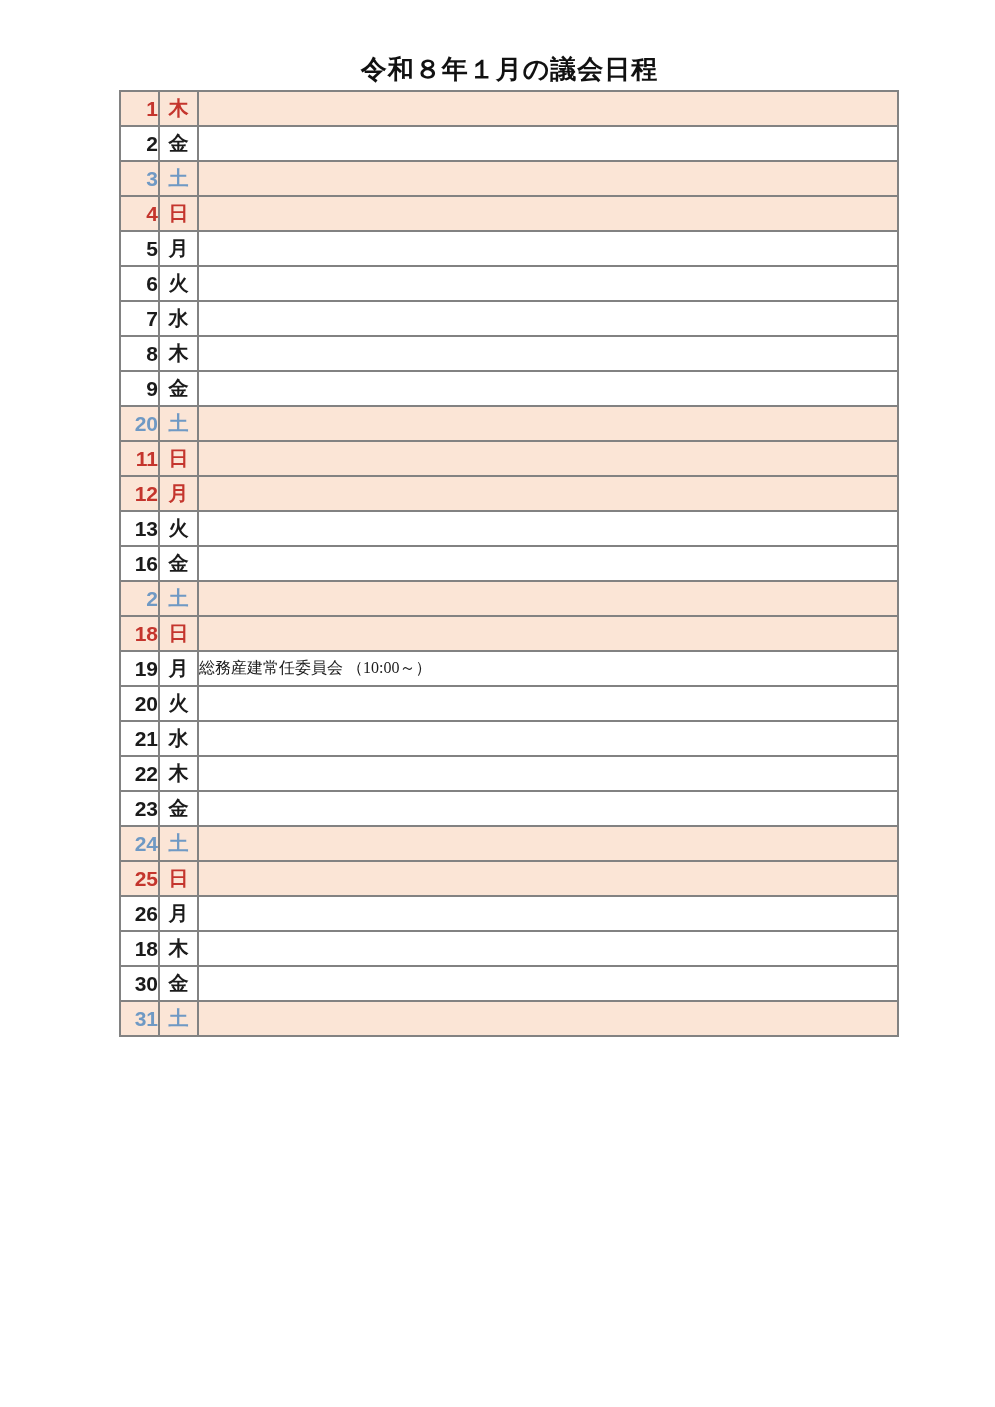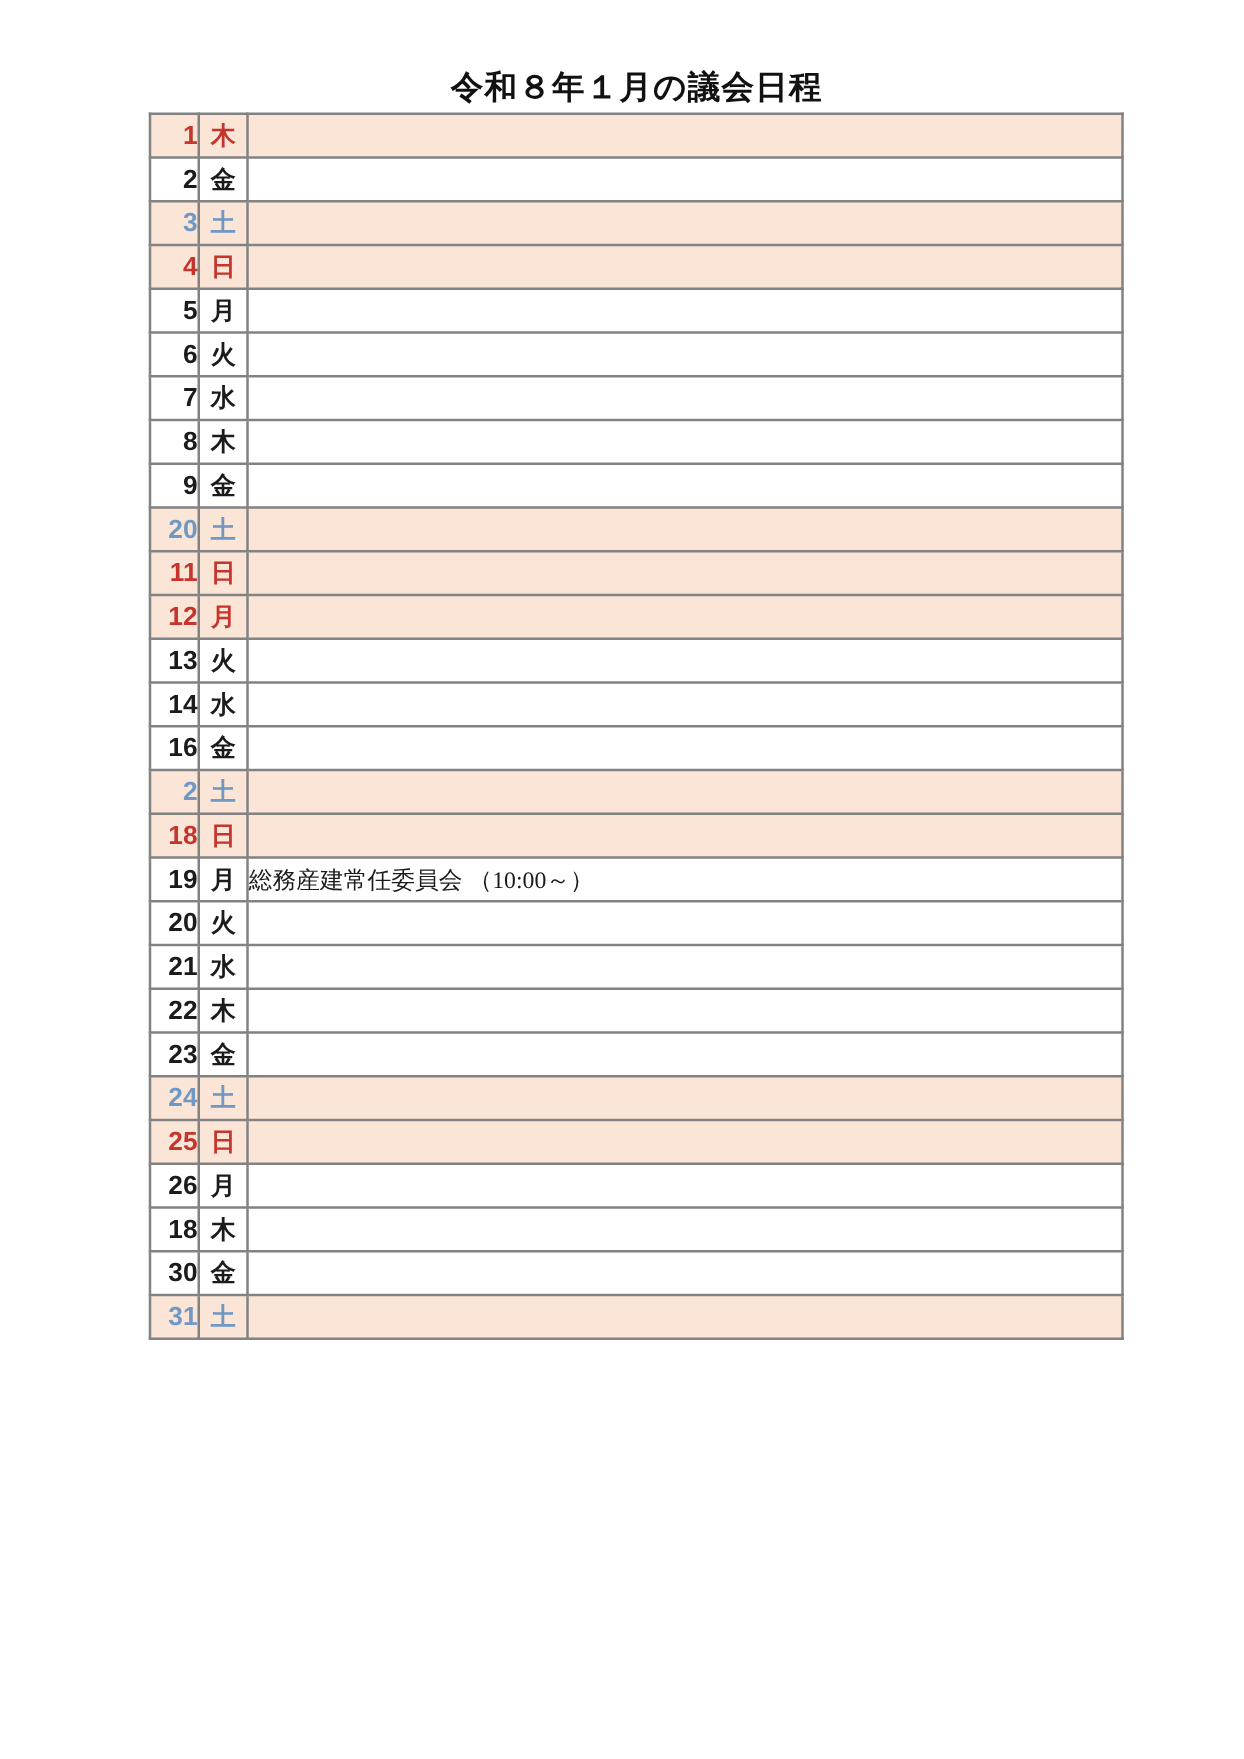--- a/index.html
+++ b/index.html
@@ -53,21 +53,21 @@
   }
   td.wd{
     text-align:center;
     font-size:20px;
     font-weight:700;
   }
   td.event{
     text-align:left;
     padding-left:9px;
     font-family:"Liberation Serif", serif;
-    font-size:19px;
+    font-size:16px;
     font-weight:400;
     color:#1b1b1b;
   }
   .red{ color:var(--red); }
   .blue{ color:var(--blue); }
   .black{ color:var(--black); }
 </style>
 </head>
 <body>
 
@@ -151,25 +151,20 @@
     <td class="wd red">月</td>
     <td class="event"></td>
   </tr>
 
   <tr>
     <td class="num black">13</td>
     <td class="wd black">火</td>
     <td class="event"></td>
   </tr>
 
-  <tr>
-    <td class="num black">14</td>
-    <td class="wd black">水</td>
-    <td class="event"></td>
-  </tr>
 
 
   <tr>
     <td class="num black">16</td>
     <td class="wd black">金</td>
     <td class="event"></td>
   </tr>
 
   <tr class="hl">
     <td class="num blue">2</td>

